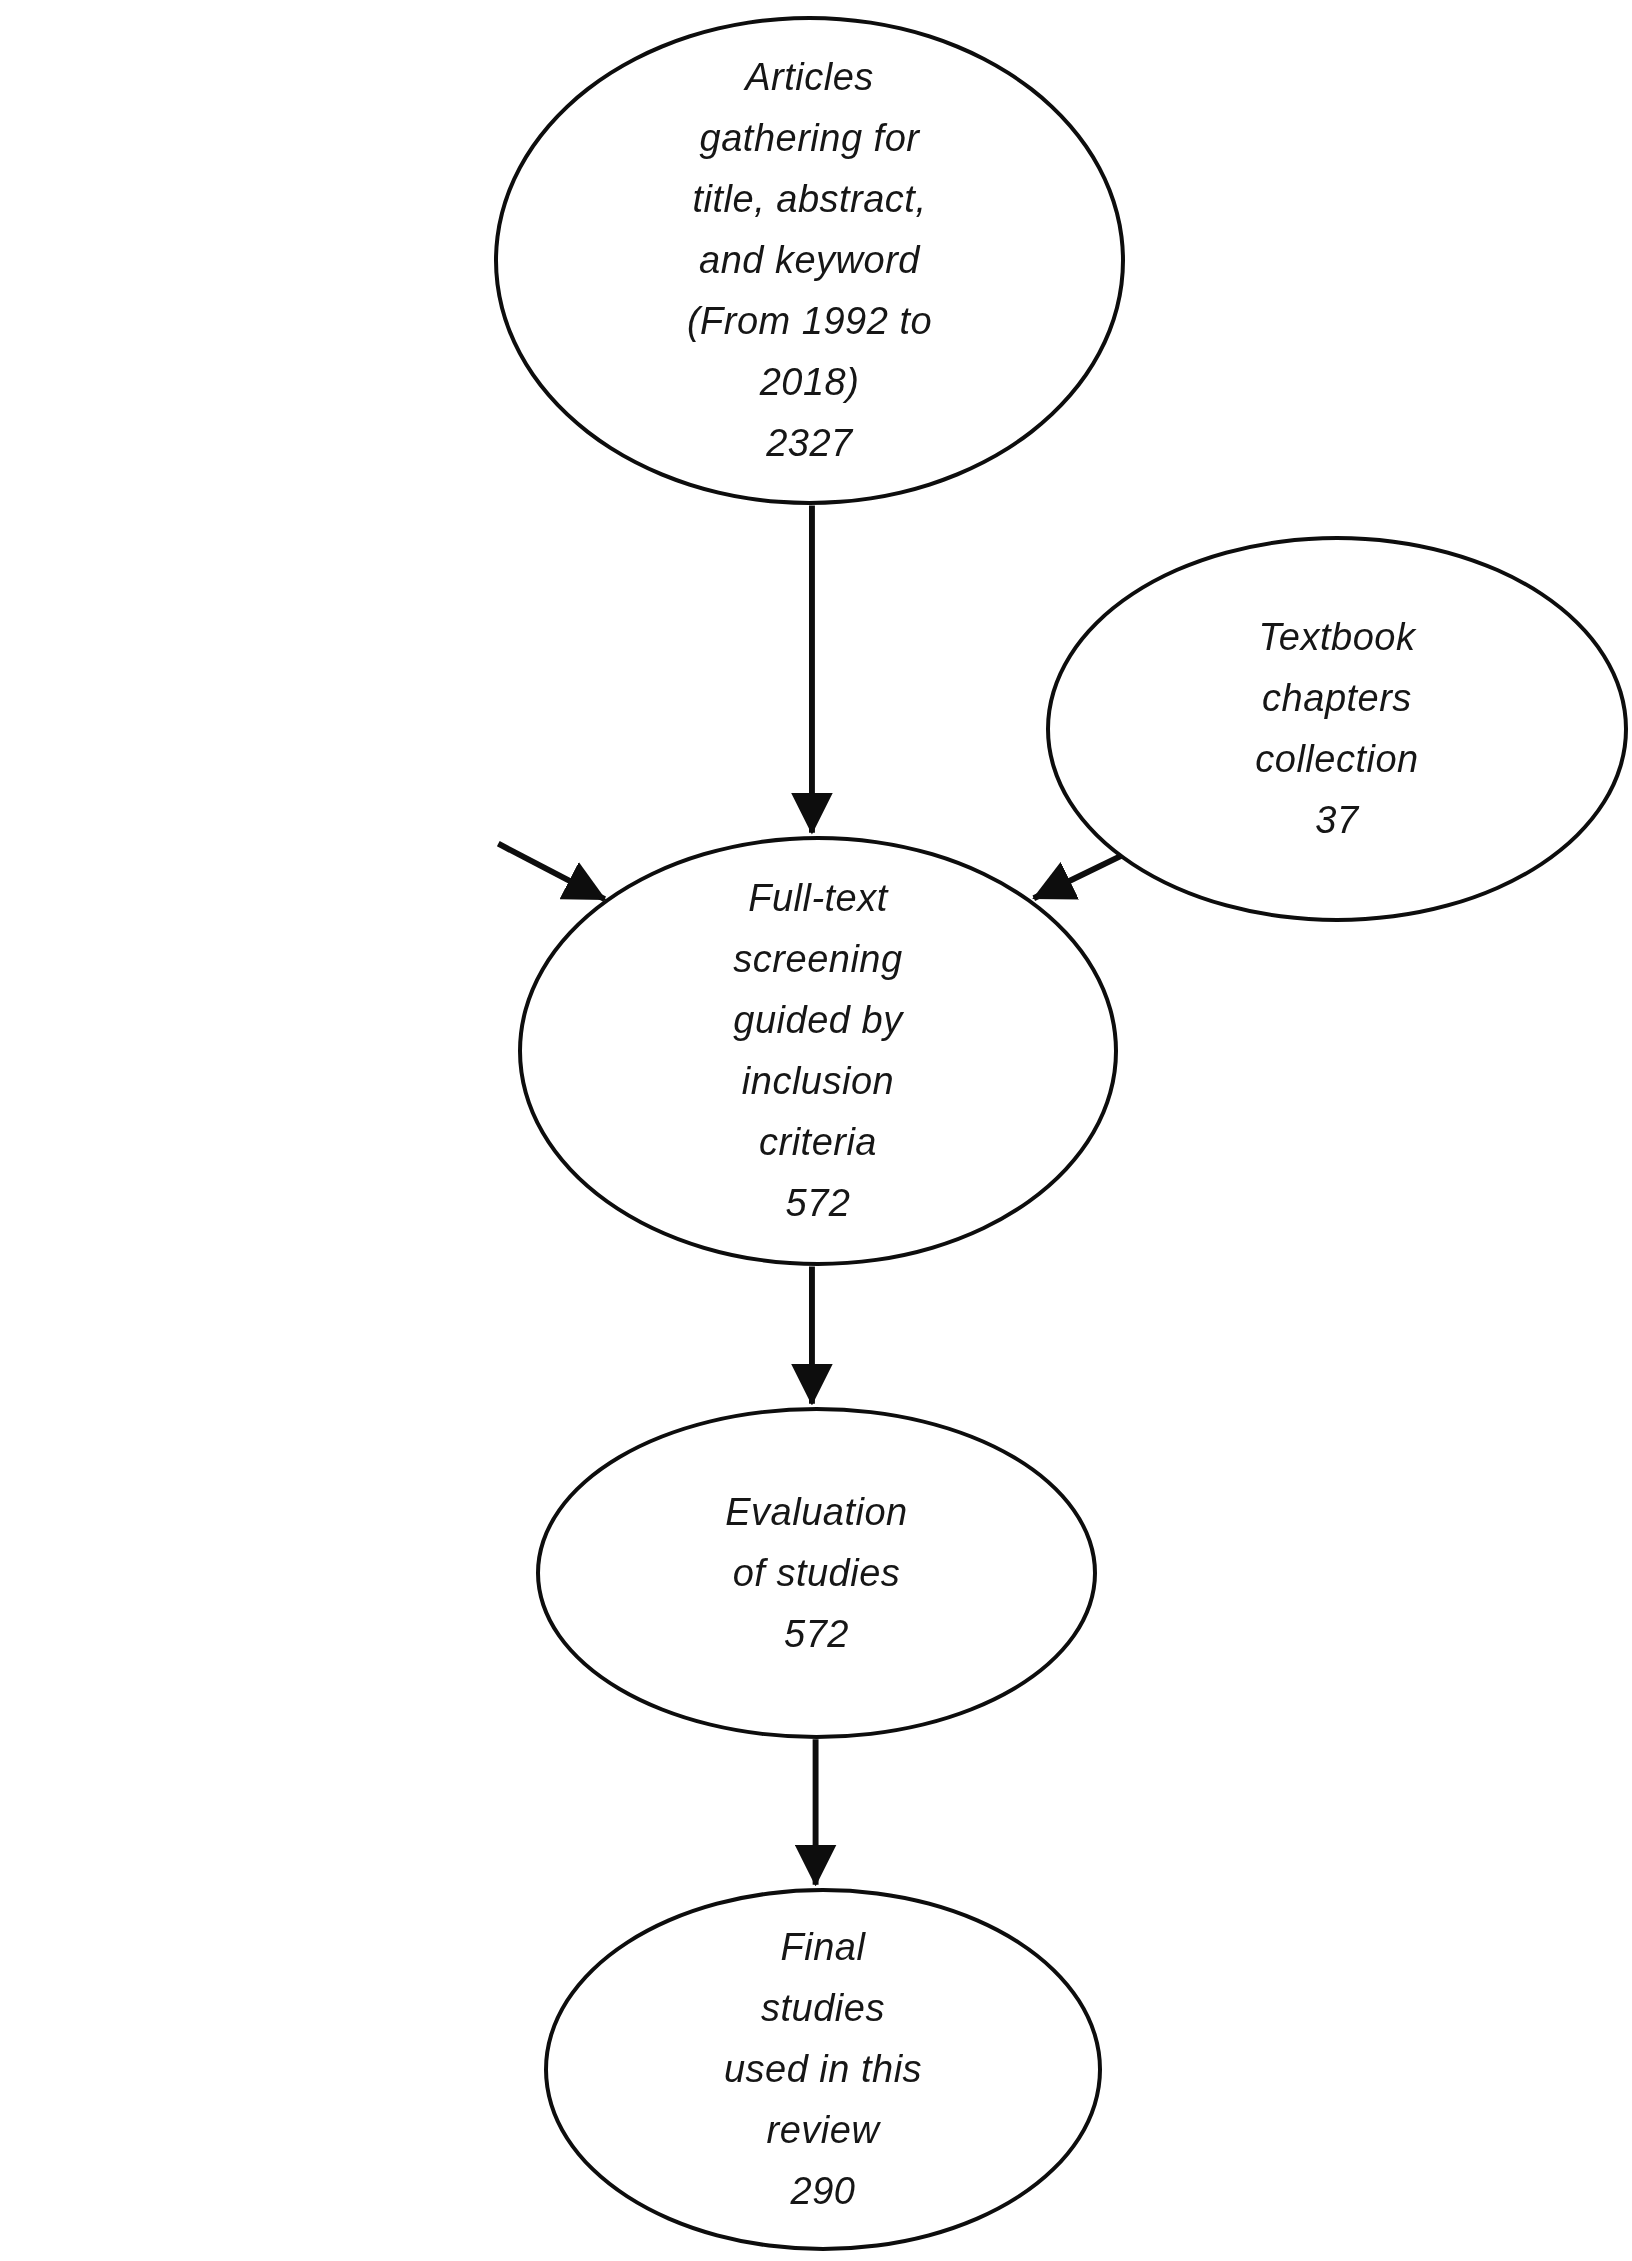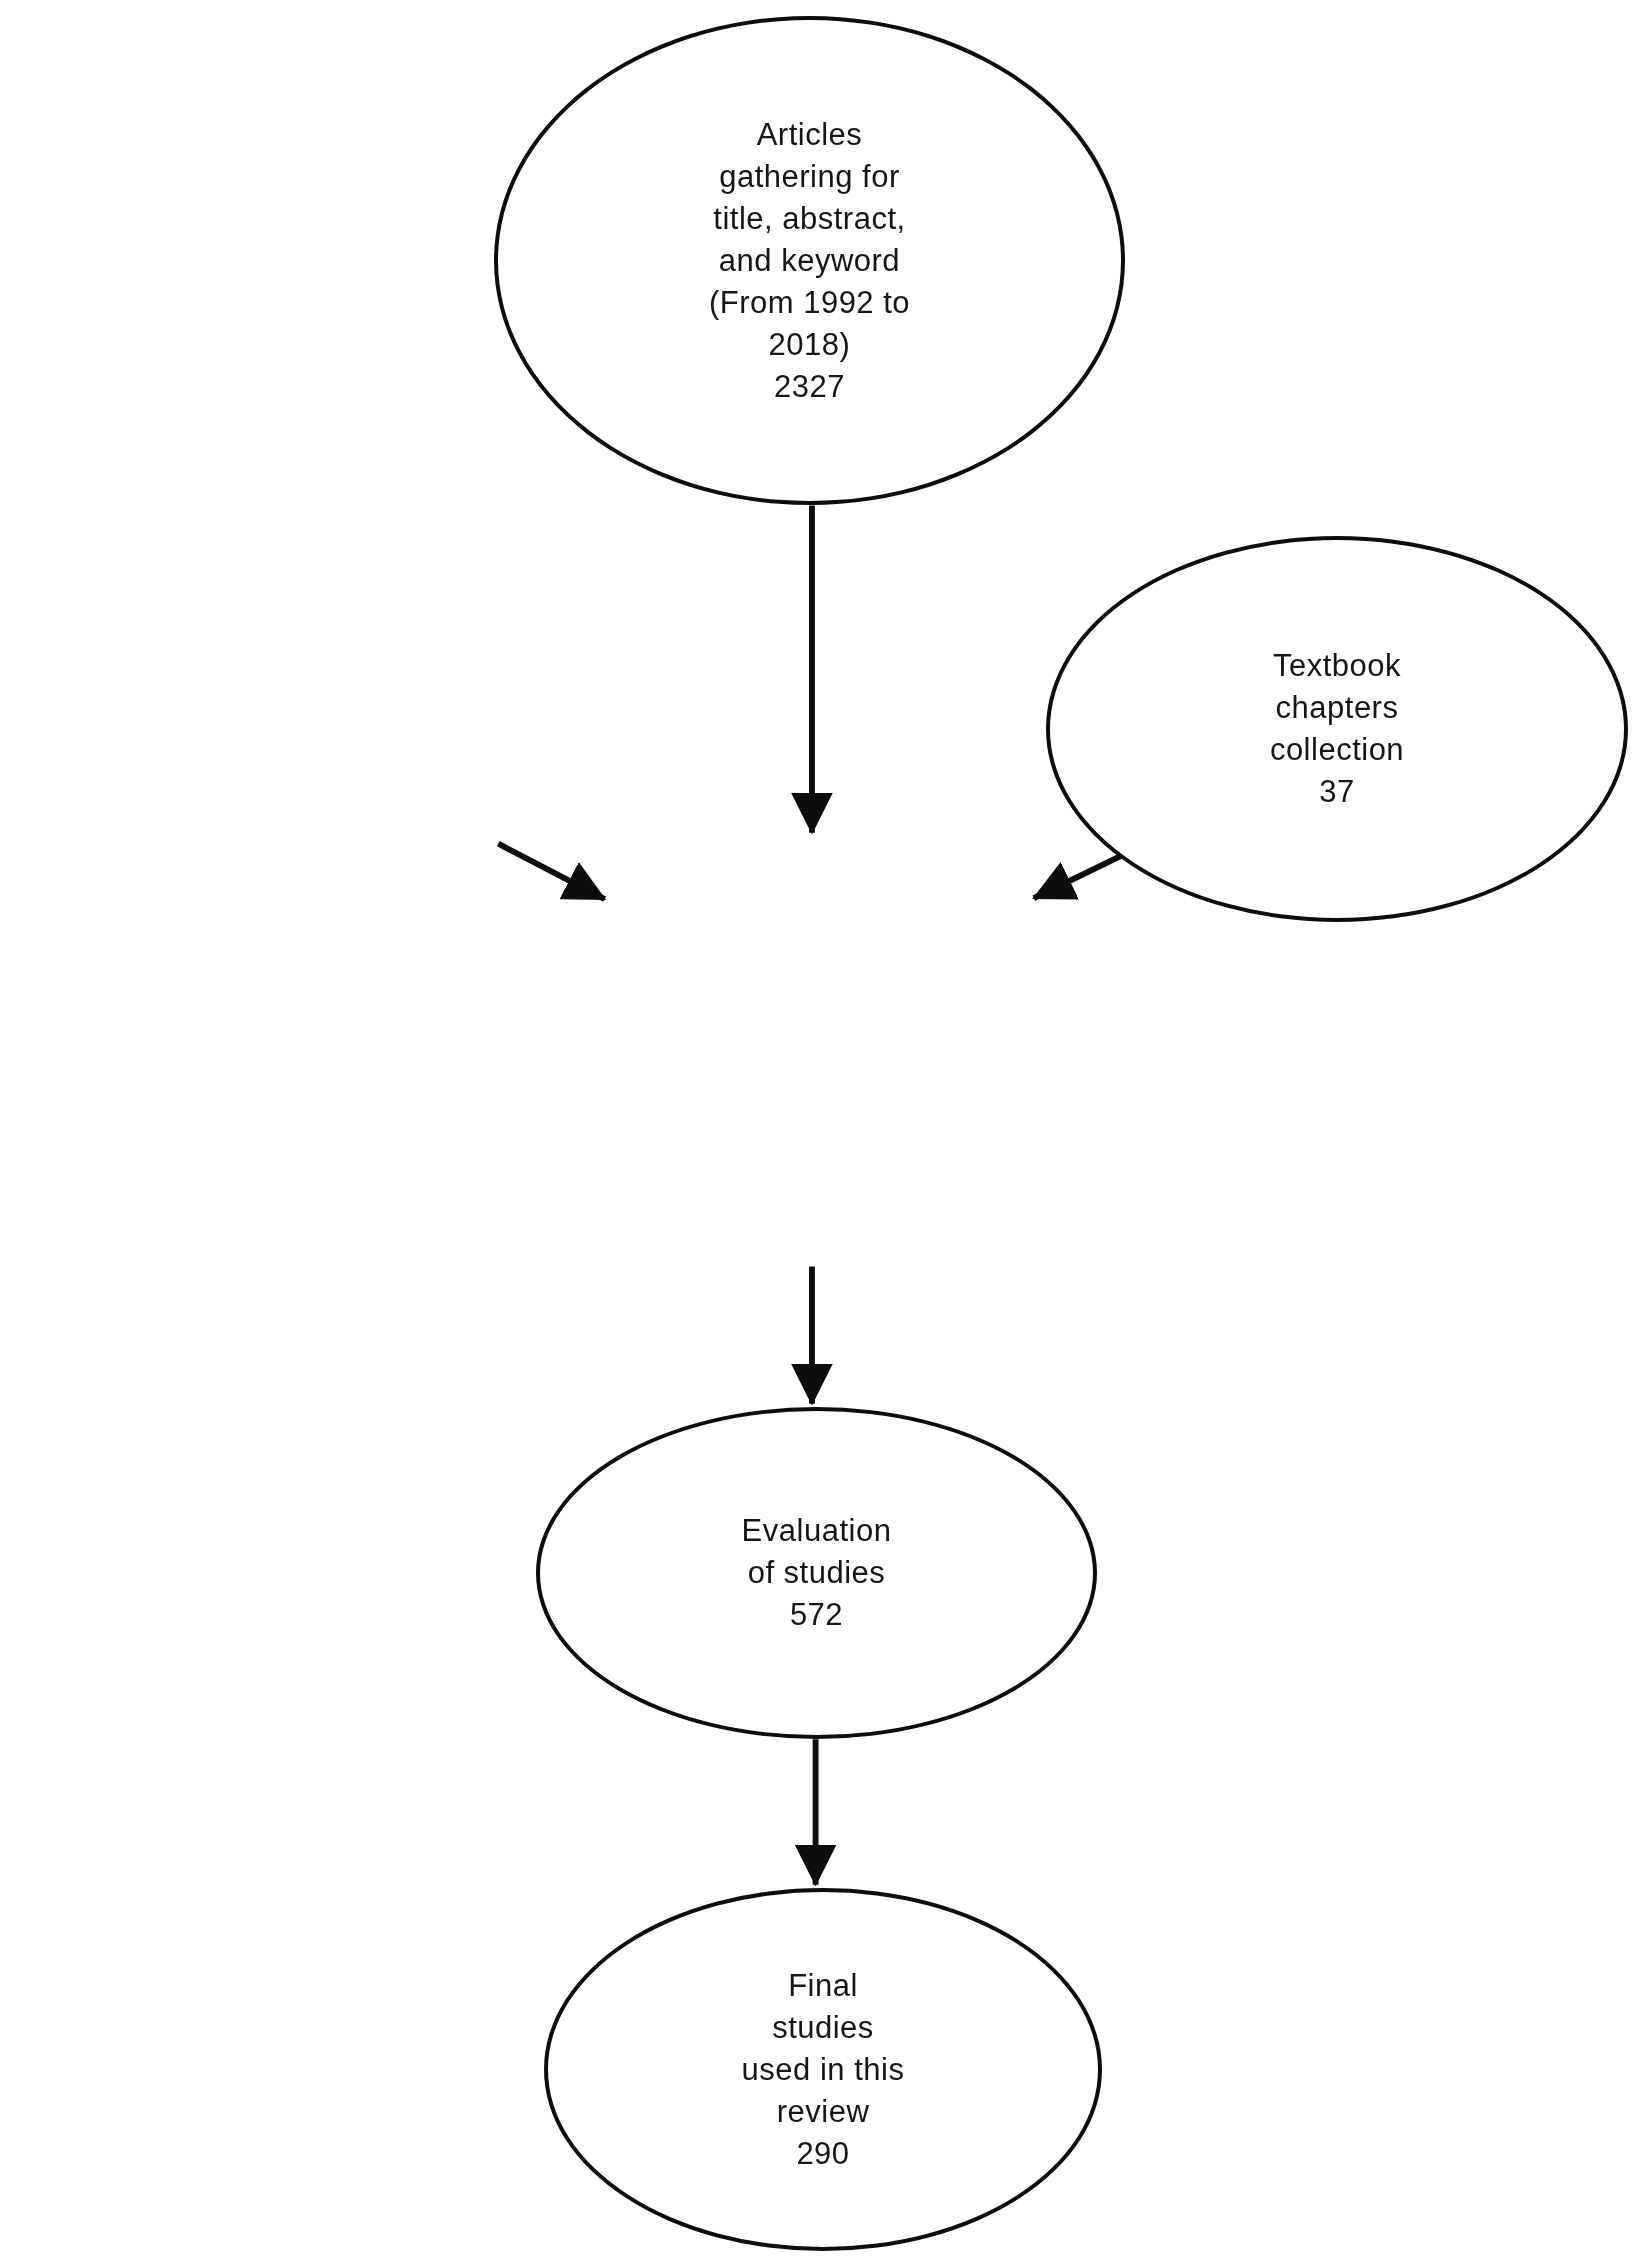--- a/index.html
+++ b/index.html
@@ -32,23 +32,24 @@
     box-sizing: border-box;
     border: 4.5px solid #0d0d0d;
     border-radius: 50%;
     background: #ffffff;
     display: flex;
     align-items: center;
     justify-content: center;
     text-align: center;
   }
   .node-text {
-    font-size: 31px;
-    line-height: 42px;
+    font-size: 38px;
+    line-height: 61px;
     letter-spacing: 0.5px;
+    font-style: italic;
   }
   .node-label, .node-count {
     display: block;
     white-space: pre-line;
   }
 </style>
 </head>
 <body>
 
 <div class="canvas">
@@ -81,20 +82,30 @@
 
   <div class="node" style="left:1046px; top:536px; width:582px; height:386px;">
     <div class="node-text">
       <span class="node-label">Textbook
 chapters
 collection</span>
       <span class="node-count">37</span>
     </div>
   </div>
 
+  <div class="node" style="left:518px; top:836px; width:600px; height:430px;">
+    <div class="node-text">
+      <span class="node-label">Full-text
+screening
+guided by
+inclusion
+criteria</span>
+      <span class="node-count">572</span>
+    </div>
+  </div>
 
   <div class="node" style="left:536px; top:1407px; width:561px; height:332px;justify-content:center;">
     <div class="node-text">
       <span class="node-label">Evaluation
 of studies</span>
       <span class="node-count">572</span>
     </div>
   </div>
 
   <div class="node" style="left:544px; top:1888px; width:558px; height:363px;">

